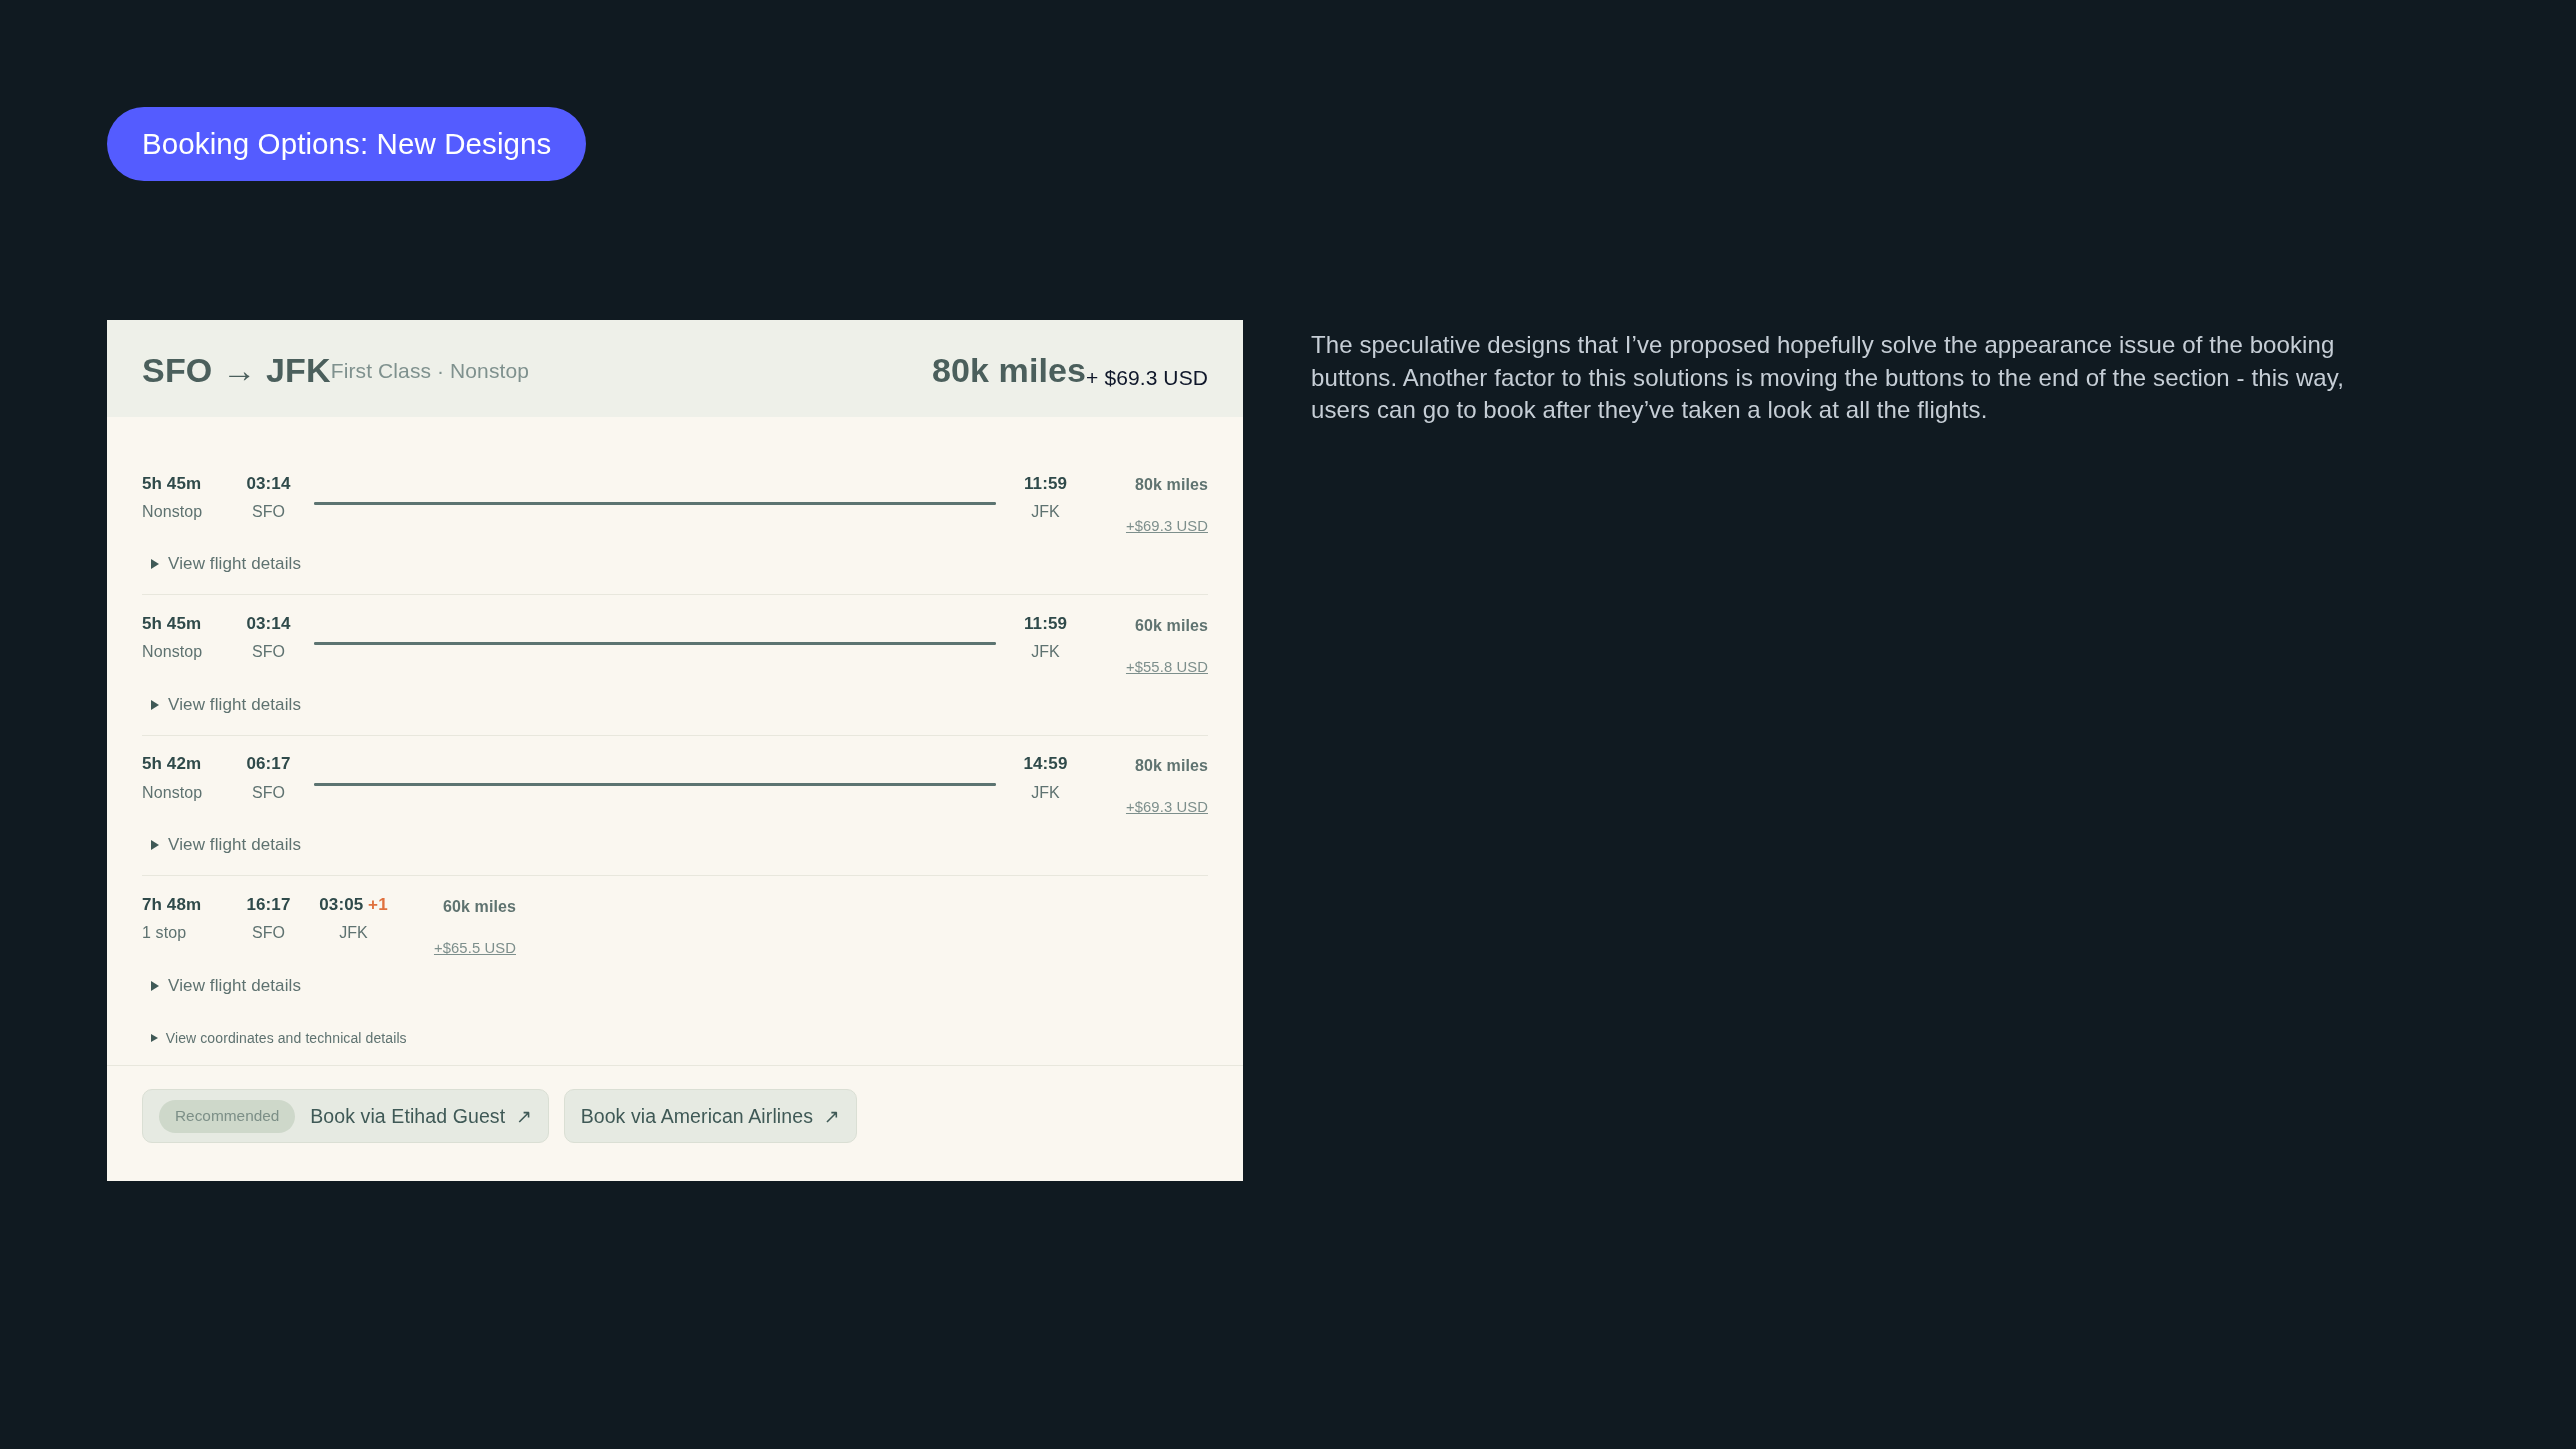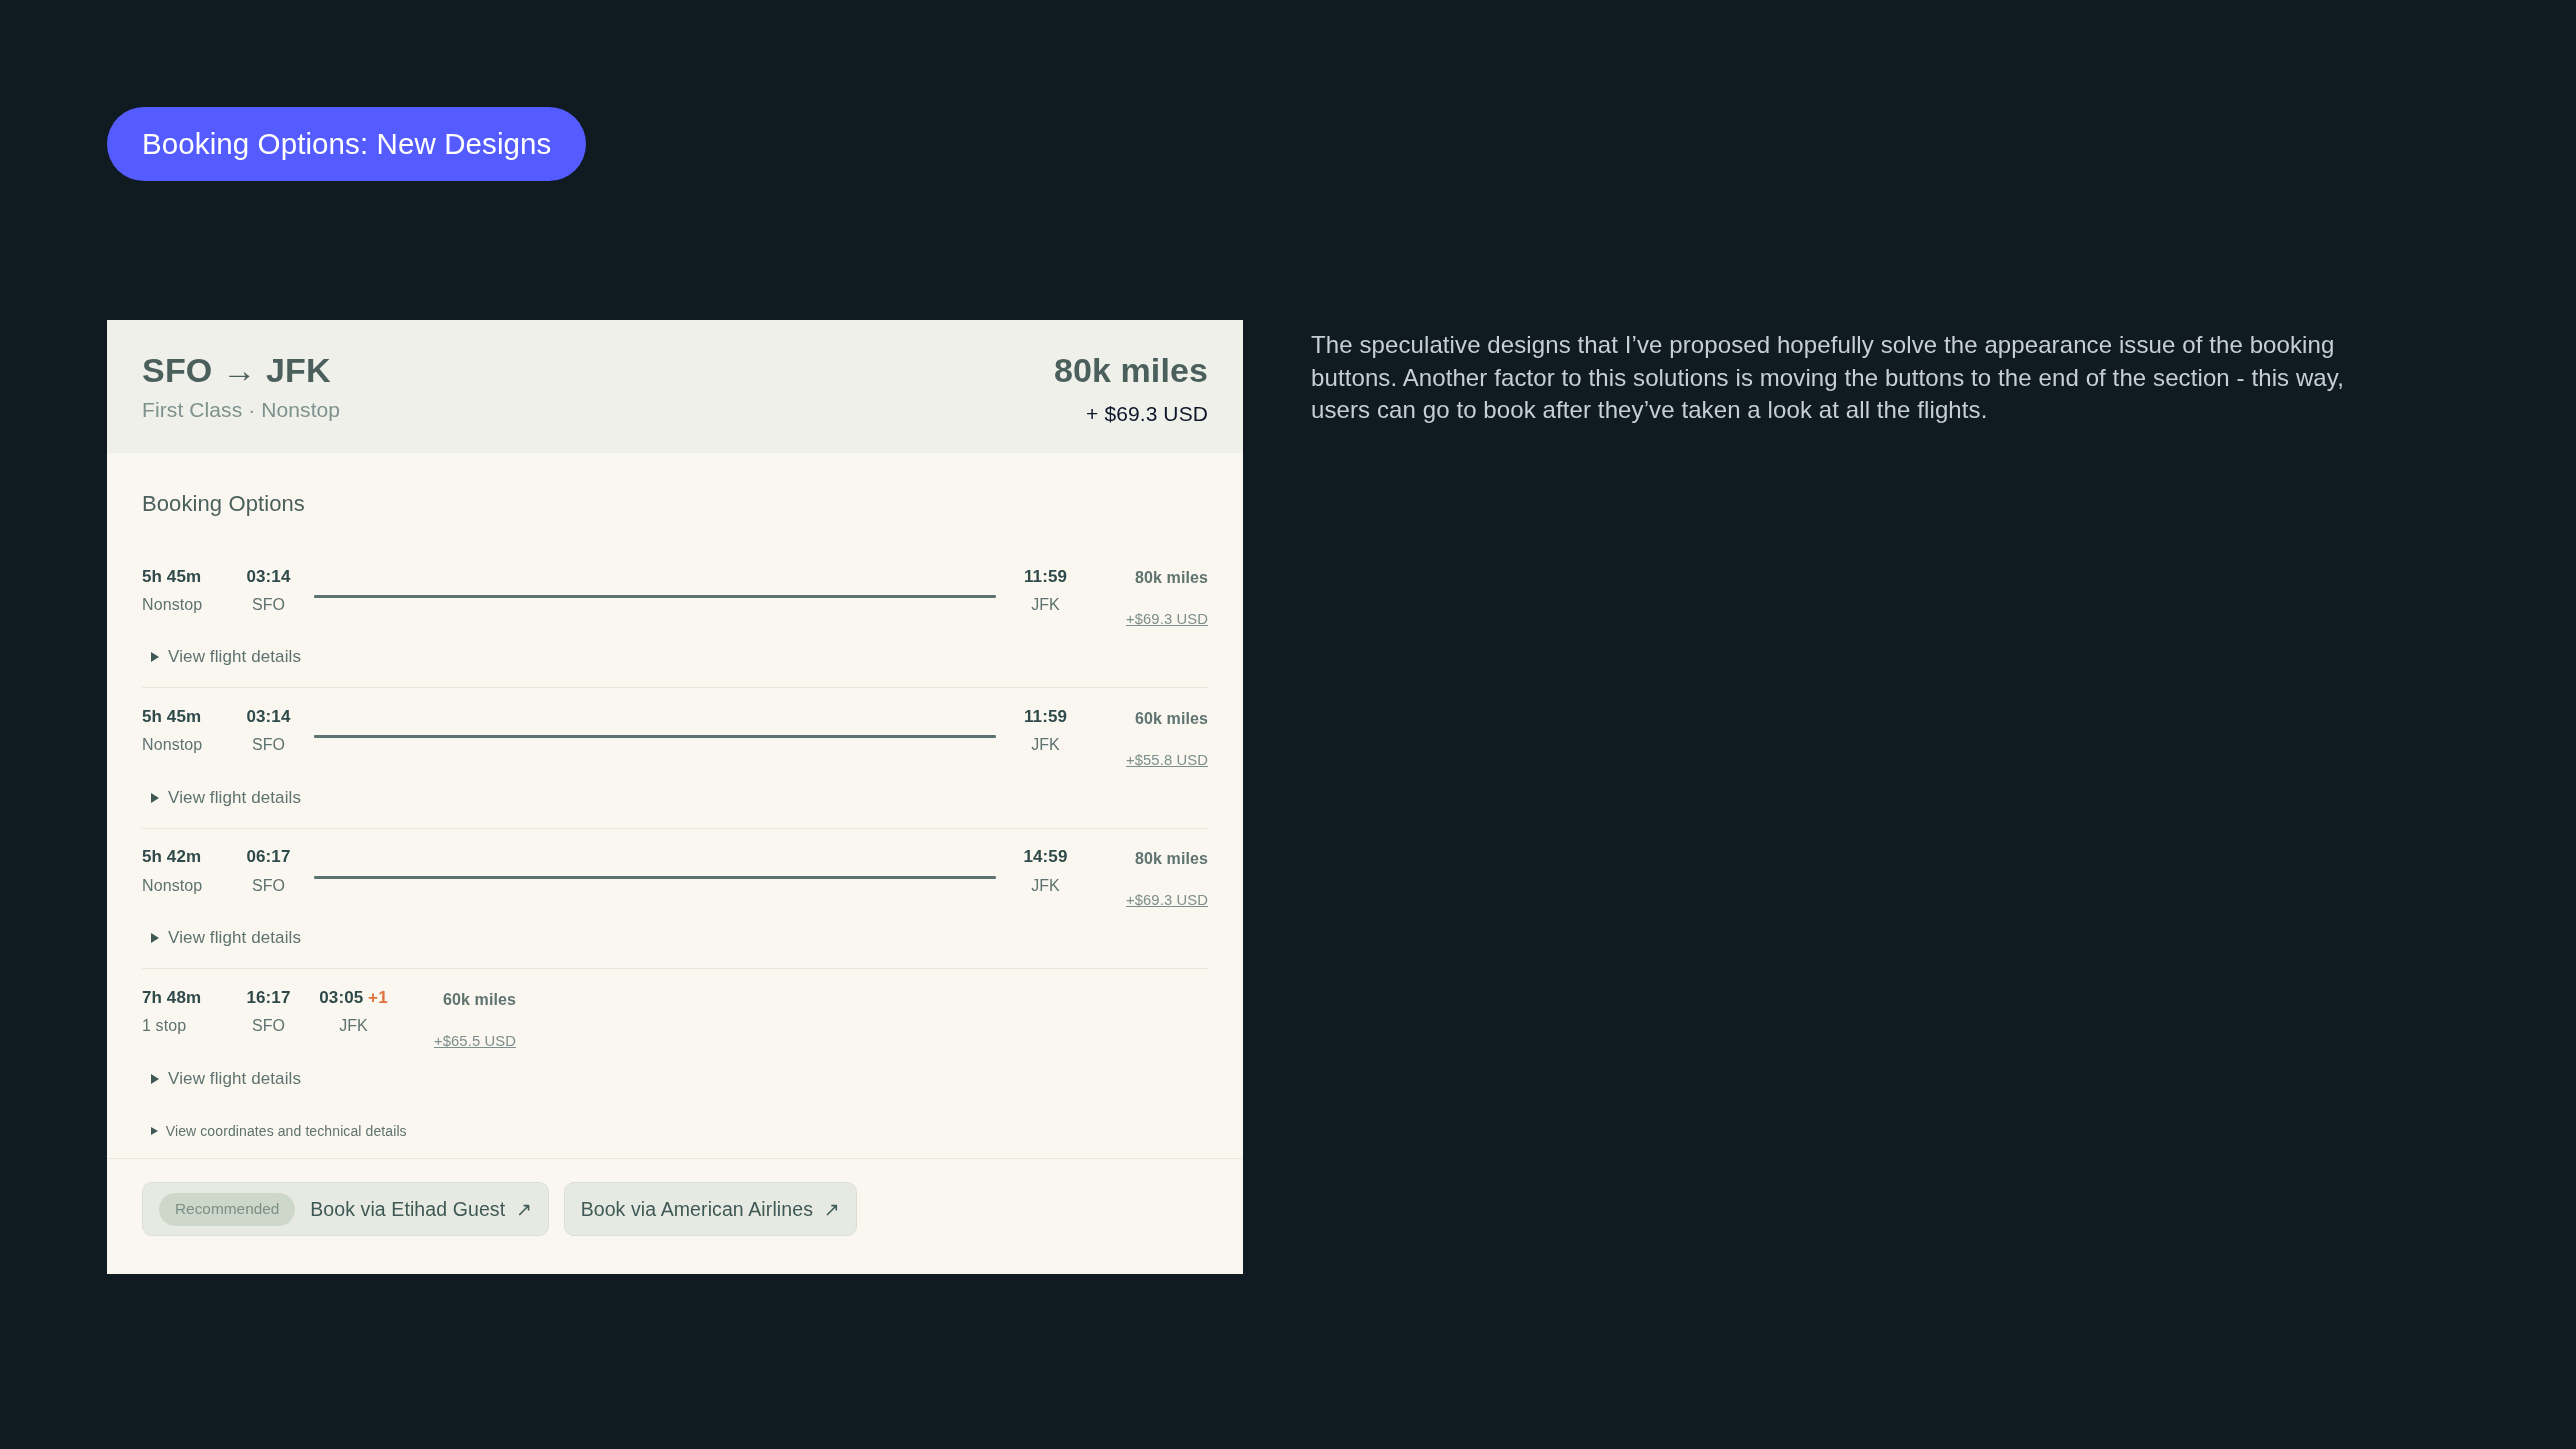--- a/index.html
+++ b/index.html
@@ -30,21 +30,21 @@
     position: absolute;
     left: 107px; top: 320px;
     width: 1136px;
     background: #faf7f0;
   }
   #card-header {
     background: #eef0e9;
     padding: 31px 35px 27px 35px;
     display: flex; justify-content: space-between; align-items: flex-start;
   }
-  .hdr-left, .hdr-right { display: flex; flex-direction: column; }
+  .hdr-left, .hdr-right { display: flex; }
   .hdr-right { align-items: flex-end; }
   #route-title {
     font-size: 34px; font-weight: 700; color: #4b5f5c;
     letter-spacing: 0.2px; white-space: nowrap;
   }
   #route-sub {
     margin-top: 8px;
     font-size: 21px; color: #7f918e; letter-spacing: 0.1px; white-space: nowrap;
   }
   #header-miles {
@@ -194,21 +194,20 @@
       <div id="route-title">SFO → JFK</div>
       <div id="route-sub">First Class · Nonstop</div>
     </div>
     <div class="hdr-right">
       <div id="header-miles">80k miles</div>
       <div id="header-price">+ $69.3 USD</div>
     </div>
   </div>
 
   <div id="card-body">
-    <div id="section-title">Booking Options</div>
 
     <div class="flight-block">
       <div class="flight-row">
         <div class="col-duration">
           <div class="line-top">5h 45m</div>
           <div class="line-bot">Nonstop</div>
         </div>
         <div class="col-origin">
           <div class="line-top">03:14</div>
           <div class="line-bot">SFO</div>

